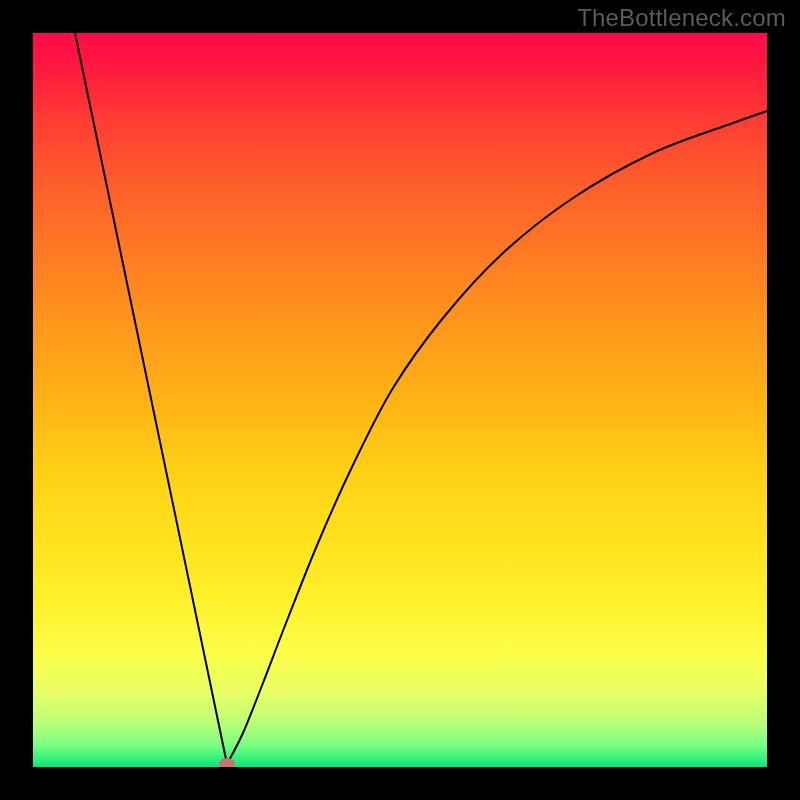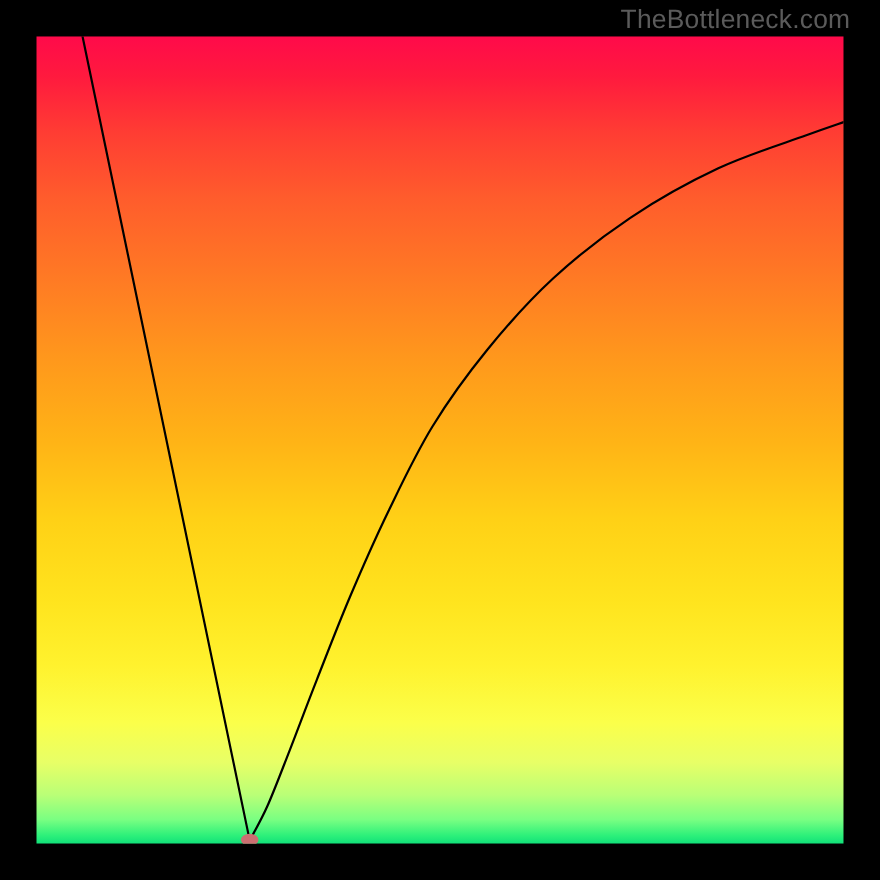--- a/index.html
+++ b/index.html
@@ -13,21 +13,21 @@
   }
   .outer {
     position: relative;
     width: 800px;
     height: 800px;
     background: #000;
   }
   .watermark {
     position: absolute;
     top: 4px;
-    right: 27px;
+    right: 14px;
     color: #5b5b5b;
     font-size: 24px;
     font-weight: 400;
     letter-spacing: 0.2px;
     z-index: 10;
   }
   .plot {
     position: absolute;
     left: 33px;
     top: 33px;

